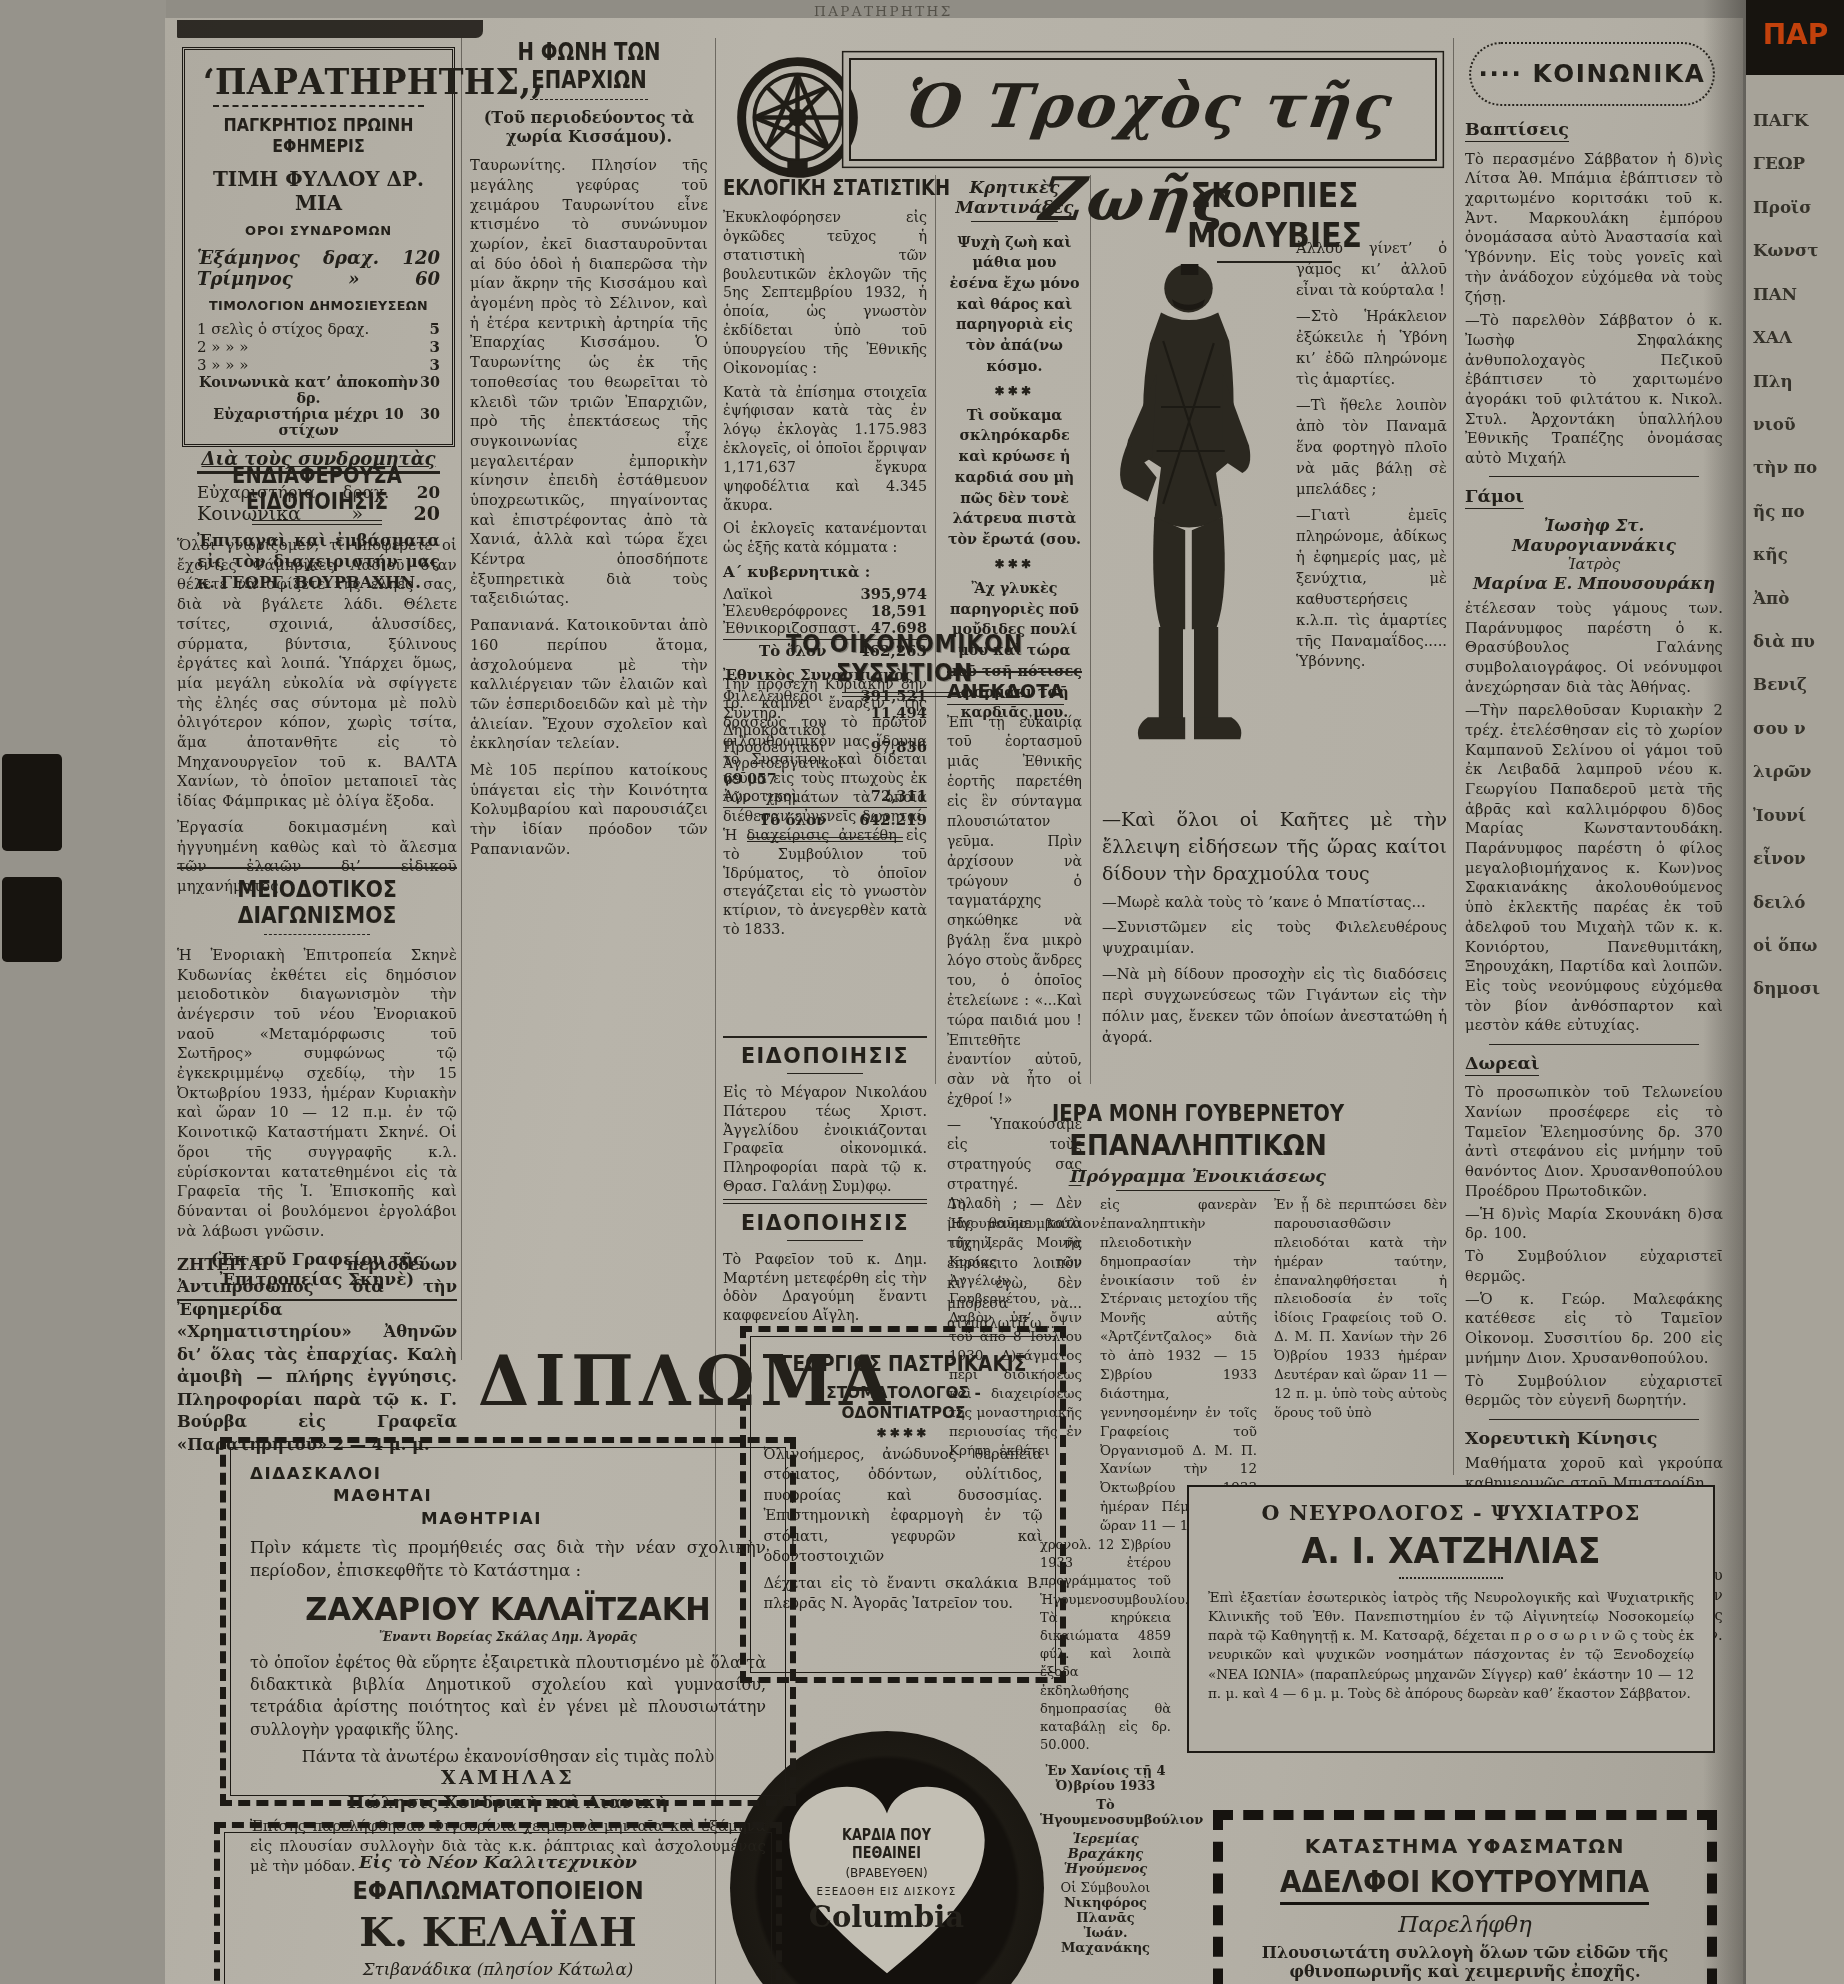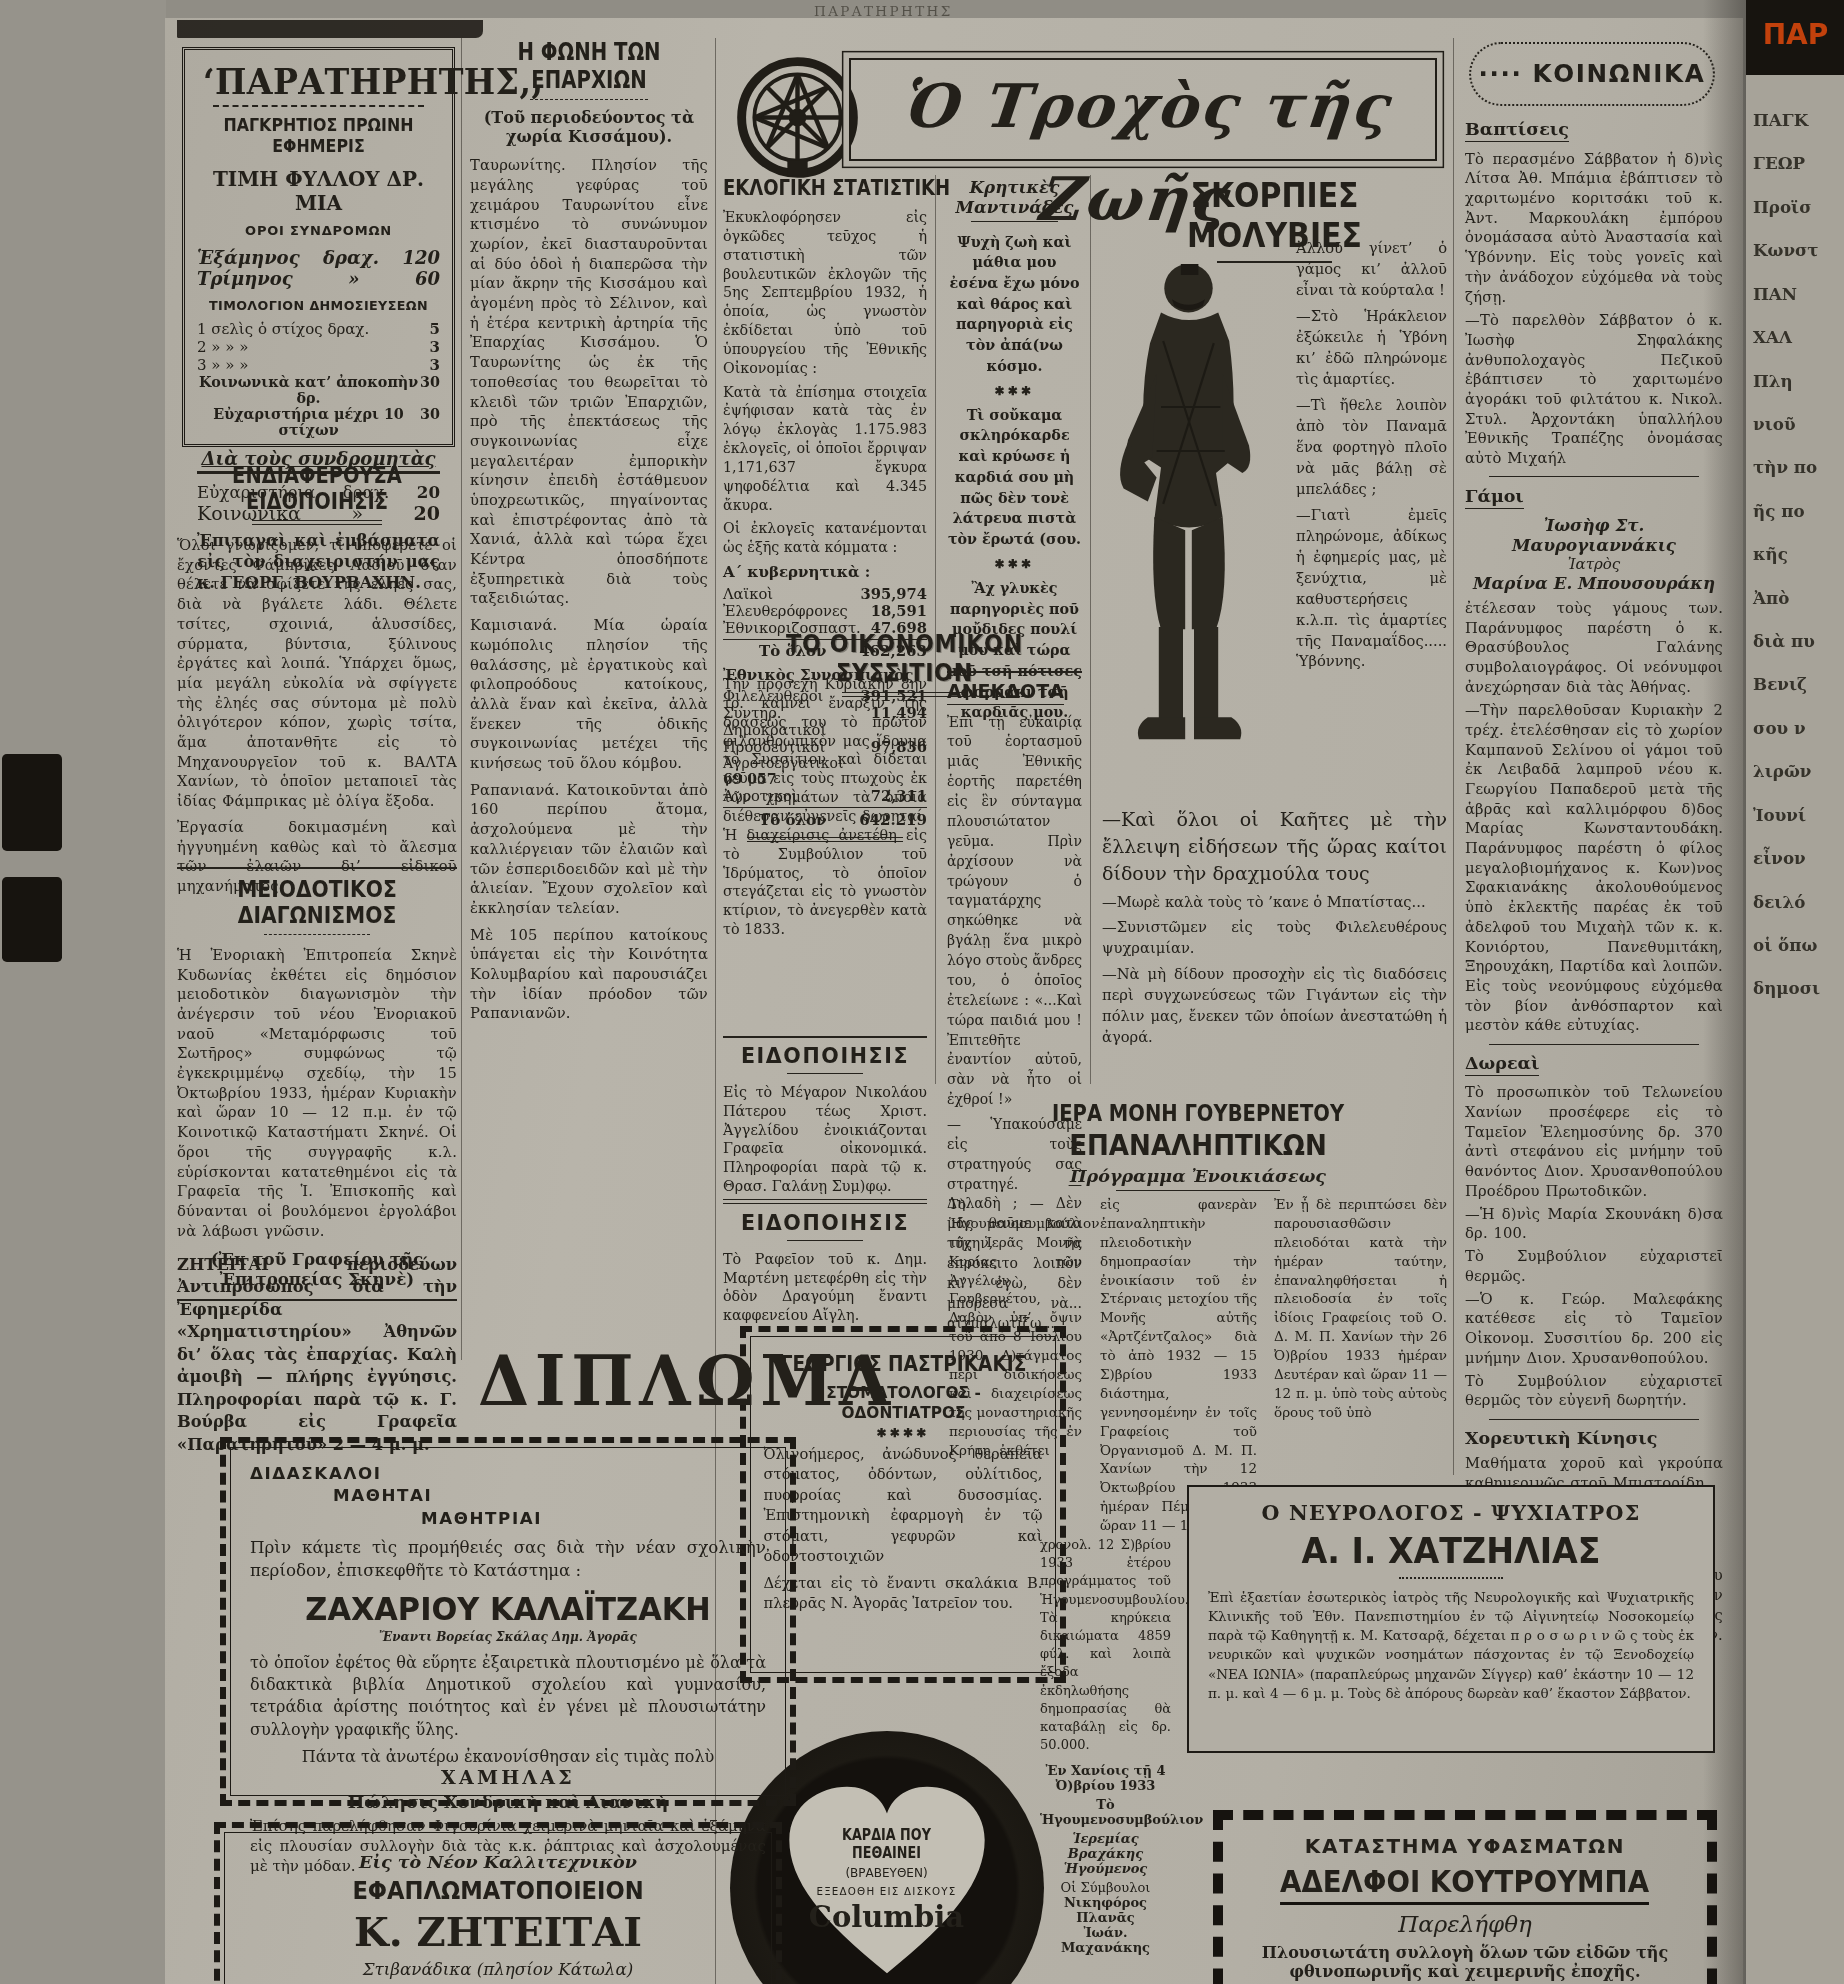--- a/index.html
+++ b/index.html
@@ -147,21 +147,20 @@
     <div class="head-ln" style="margin-top:10.3px;border-top-width:2px;"></div>
   </div>
 
   <div class="abs ser b j" style="left:177px;top:1254px;width:280px;font-size:16.3px;line-height:1.38;">ΖΗΤΕΙΤΑΙ περιοδεύων Ἀντιπρόσωπος διὰ τὴν Ἐφημερίδα «Χρηματιστηρίου» Ἀθηνῶν δι’ ὅλας τὰς ἐπαρχίας. Καλὴ ἀμοιβὴ — πλήρης ἐγγύησις. Πληροφορίαι παρὰ τῷ κ. Γ. Βούρβα εἰς Γραφεῖα «Παρατηρητοῦ» 2 — 4 μ. μ.</div>
 
   <div class="abs" style="left:470px;top:38px;width:238px;">
     <div class="san b c" style="font-size:24px;transform:scaleX(.82);transform-origin:center;">Η ΦΩΝΗ ΤΩΝ ΕΠΑΡΧΙΩΝ</div>
     <div style="border-top:1.6px dashed #25221c;margin:4.8px 60px 8px;"></div>
     <div class="ser b c" style="font-size:16px;margin-bottom:9.5px;">(Τοῦ περιοδεύοντος τὰ χωρία Κισσάμου).</div>
     <div class="ser j body-txt">Ταυρωνίτης. Πλησίον τῆς μεγάλης γεφύρας τοῦ χειμάρου Ταυρωνίτου εἶνε κτισμένο τὸ συνώνυμον χωρίον, ἐκεῖ διασταυροῦνται αἱ δύο ὁδοὶ ἡ διαπερῶσα τὴν μίαν ἄκρην τῆς Κισσάμου καὶ ἀγομένη πρὸς τὸ Σέλινον, καὶ ἡ ἑτέρα κεντρικὴ ἀρτηρία τῆς Ἐπαρχίας Κισσάμου. Ὁ Ταυρωνίτης ὡς ἐκ τῆς τοποθεσίας του θεωρεῖται τὸ κλειδὶ τῶν τριῶν Ἐπαρχιῶν, πρὸ τῆς ἐπεκτάσεως τῆς συγκοινωνίας εἶχε μεγαλειτέραν ἐμπορικὴν κίνησιν ἐπειδὴ ἐστάθμευον ὑποχρεωτικῶς, πηγαίνοντας καὶ ἐπιστρέφοντας ἀπὸ τὰ Χανιά, ἀλλὰ καὶ τώρα ἔχει Κέντρα ὁποσδήποτε ἐξυπηρετικὰ διὰ τοὺς ταξειδιώτας.</div>
-    <div class="ser j body-txt" style="margin-top:7.1px;">Καμισιανά. Μία ὡραία κωμόπολις πλησίον τῆς θαλάσσης, μὲ ἐργατικοὺς καὶ φιλοπροόδους κατοίκους, ἀλλὰ ἕναν καὶ ἐκεῖνα, ἀλλὰ ἕνεκεν τῆς ὁδικῆς συγκοινωνίας μετέχει τῆς κινήσεως τοῦ ὅλου κόμβου.</div>
     <div class="ser j body-txt" style="margin-top:7.1px;">Ραπανιανά. Κατοικοῦνται ἀπὸ 160 περίπου ἄτομα, ἀσχολούμενα μὲ τὴν καλλιέργειαν τῶν ἐλαιῶν καὶ τῶν ἑσπεριδοειδῶν καὶ μὲ τὴν ἁλιείαν. Ἔχουν σχολεῖον καὶ ἐκκλησίαν τελείαν.</div>
     <div class="ser j body-txt" style="margin-top:7.1px;">Μὲ 105 περίπου κατοίκους ὑπάγεται εἰς τὴν Κοινότητα Κολυμβαρίου καὶ παρουσιάζει τὴν ἰδίαν πρόοδον τῶν Ραπανιανῶν.</div>
   </div>
 
   <div class="abs" style="left:734px;top:46px;width:715px;height:131px;">
     <svg width="127" height="127" viewBox="0 0 100 100" style="position:absolute;left:0;top:8px;">
       <circle cx="50" cy="50" r="44" fill="none" stroke="#201d17" stroke-width="7"></circle>
       <circle cx="50" cy="50" r="34" fill="none" stroke="#201d17" stroke-width="3"></circle>
       <circle cx="50" cy="50" r="7" fill="#201d17"></circle>
       <g stroke="#201d17" stroke-width="3.5">
@@ -410,19 +409,19 @@
     <div class="ser j" style="font-size:16px;margin-top:8px;line-height:1.4;">τὸ ὁποῖον ἐφέτος θὰ εὕρητε ἐξαιρετικὰ πλουτισμένο μὲ ὅλα τὰ διδακτικὰ βιβλία Δημοτικοῦ σχολείου καὶ γυμνασίου, τετράδια ἀρίστης ποιότητος καὶ ἐν γένει μὲ πλουσιωτάτην συλλογὴν γραφικῆς ὕλης.</div>
     <div class="ser c" style="font-size:16px;margin-top:5.6px;">Πάντα τὰ ἀνωτέρω ἐκανονίσθησαν εἰς τιμὰς πολὺ</div>
     <div class="ser b c" style="font-size:19px;letter-spacing:3.2px;">ΧΑΜΗΛΑΣ</div>
     <div class="ser b c" style="font-size:17.5px;margin-top:4px;">Πώλησις Χονδρικὴ καὶ Λιανικὴ</div>
     <div class="ser j" style="font-size:15px;margin-top:4px;line-height:1.35;">Ἐπίσης παρελήφθησαν Φιγουρίνια χειμερινὰ μηνιαῖα καὶ ἑξάμηνα εἰς πλουσίαν συλλογὴν διὰ τὰς κ.κ. ῥάπτριας καὶ ἀσχολουμένας μὲ τὴν μόδαν.</div>
   </div>
 
   <div class="abs frame-orn c" style="left:214px;top:1822px;width:568px;height:397px;box-sizing:border-box;padding:24px 28px;">
     <div class="ser b i" style="font-size:17.5px;">Εἰς τὸ Νέον Καλλιτεχνικὸν</div>
     <div class="san b" style="font-size:24.6px;margin-top:4px;transform:scaleX(.92);">ΕΦΑΠΛΩΜΑΤΟΠΟΙΕΙΟΝ</div>
-    <div class="ser b" style="font-size:40px;margin-top:3.2px;">Κ. ΖΗΤΕΙΤΑΙ</div>
+    <div class="ser b" style="font-size:40px;margin-top:3.2px;">Κ. ΚΕΛΑΪΔΗ</div>
     <div class="ser i" style="font-size:16.7px;margin-top:4px;">Στιβανάδικα (πλησίον Κάτωλα)</div>
 
   </div>
 
 </div>
 
 
 </body></html>

